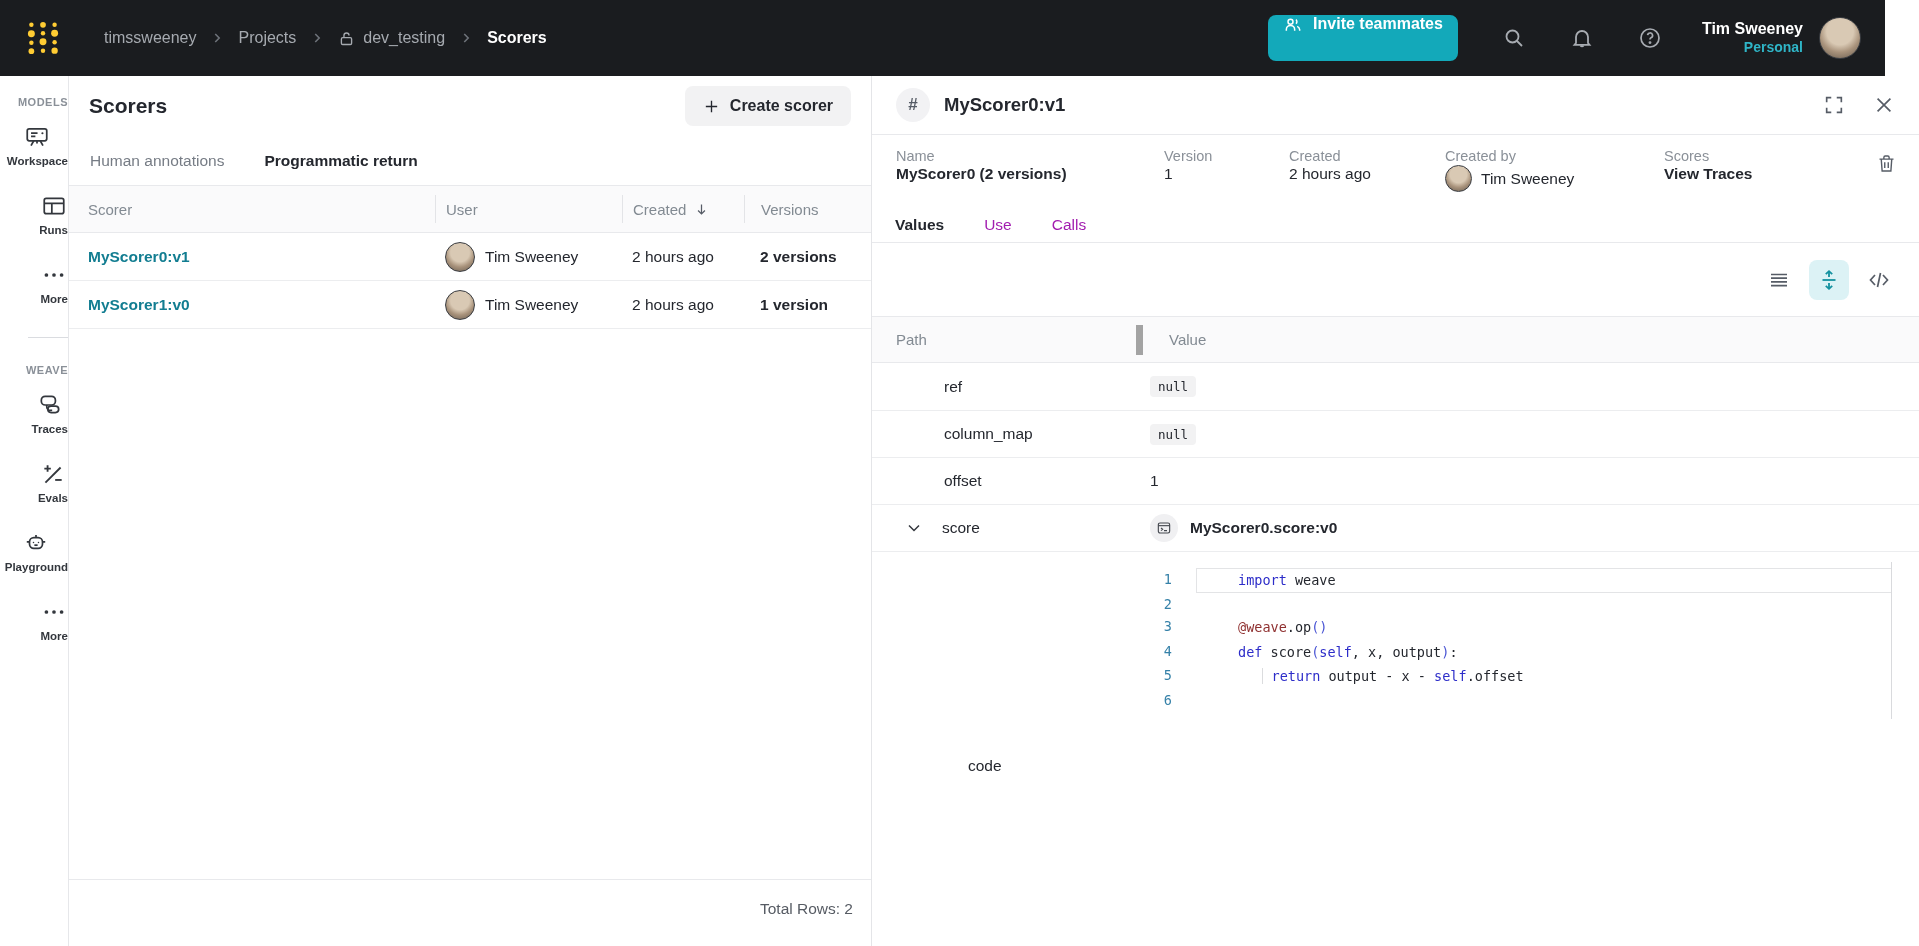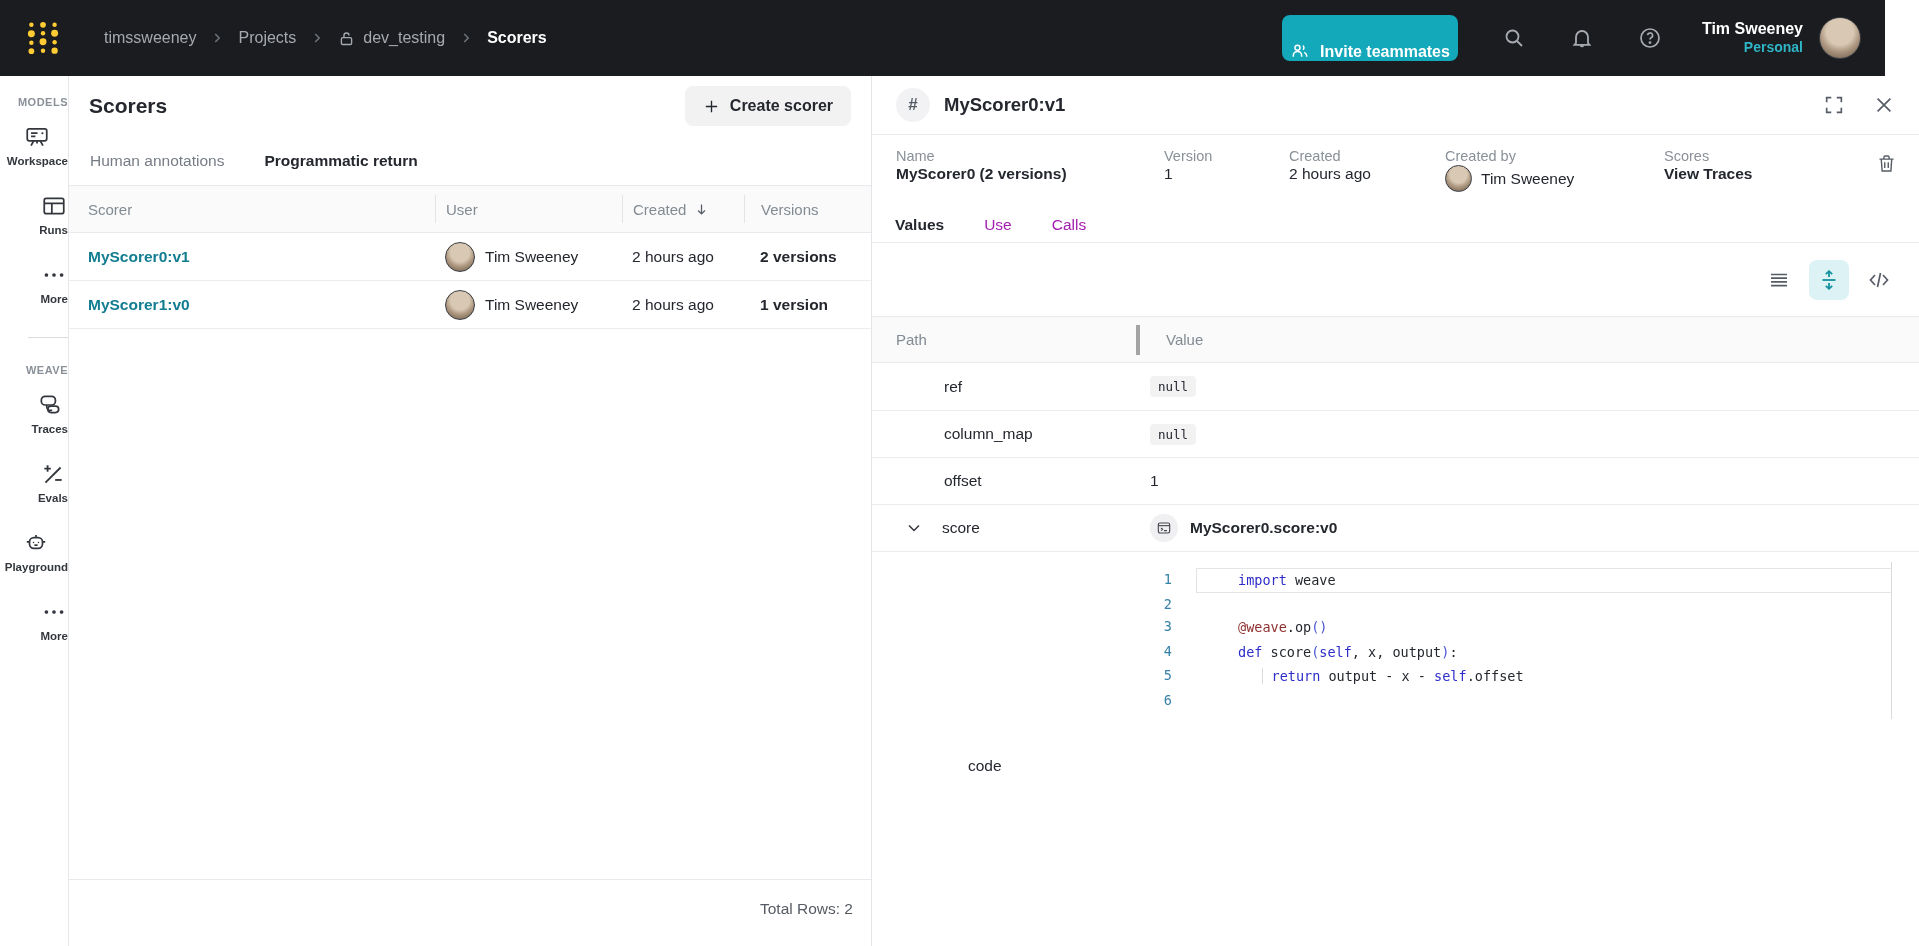--- a/index.html
+++ b/index.html
@@ -10,21 +10,21 @@
   
   .navbar { position:absolute; left:0; top:0; width:1885px; height:76px;
     background:#1A1C1F; display:flex; align-items:center; padding:0 24px; }
   .logo { width:38px; height:38px; margin-right:42px; flex:0 0 auto; }
   .crumbs { display:flex; align-items:center; gap:14px; font-size:16px; color:#A6AAB0; }
   .crumbs .sep { color:#6E737A; display:flex; }
   .crumb { color:#A6AAB0; cursor:pointer; }
   .crumb.current { color:#FFFFFF; font-weight:700; }
   .crumb-lock { display:flex; align-items:center; gap:8px; }
   .nav-right { margin-left:auto; display:flex; align-items:center; }
-  .invite-btn { display:flex; align-items:flex-end; gap:10px; height:46px; padding:0 8px;
+  .invite-btn { display:flex; align-items:flex-start; gap:10px; height:46px; padding:0 15px;
     background:#13A9BA; color:#fff; font-size:16px; font-weight:700; border:none;
     border-radius:8px; cursor:pointer; }
   .nav-icon { width:24px; height:24px; color:#A8ACB2; margin-left:44px; cursor:pointer; }
   .nav-user { margin-left:40px; text-align:right; line-height:1.25; }
   .nav-user .uname { color:#fff; font-size:16px; font-weight:700; }
   .nav-user .uscope { color:#2FB5C7; font-size:14px; font-weight:700; }
   .avatar { border-radius:50%;
     background:radial-gradient(circle at 50% 34%, #d9c9b4 0 40%, #a9937c 62%, #5f554a 100%);
     border:1px solid #3a3d42; }
   .avatar.nav { width:42px; height:42px; margin-left:16px; }
@@ -102,21 +102,21 @@
     gap:12px; padding:0 22px; }
   .tb-icon { width:36px; height:36px; border-radius:8px; display:flex; align-items:center;
     justify-content:center; color:#565C66; cursor:pointer; }
   .tb-icon svg { width:24px; height:24px; }
   .tb-icon.active { background:#DCF2F5; color:#13919F; width:40px; height:40px; }
 
   .vt-grid { display:grid; grid-template-columns:264px 1fr; align-items:center; }
   .vt-head { height:47px; background:#FAFAFB; border-top:1px solid #E8E9EC;
     border-bottom:1px solid #E8E9EC; color:#828A92; font-size:15px; }
   .vt-head .vt-path { padding-left:24px; }
-  .vt-head .vt-value { padding-left:26px; border-left:4px solid #a3a3a3; height:30px;
+  .vt-head .vt-value { padding-left:26px; border-left:7px solid #a3a3a3; height:30px;
     display:flex; align-items:center; }
   .vt-row { height:47px; font-size:15.5px; }
   .vt-row + .vt-row { border-top:1px solid #ECEDEF; }
   .vt-row .p { padding-left:72px; color:#24272E; }
   .vt-row .v { padding-left:14px; display:flex; align-items:center; gap:12px; }
   .null-badge { font-family:"DejaVu Sans Mono", monospace; font-size:12.5px;
     background:#F2F2F3; border-radius:4px; padding:3px 8px; color:#24272E; }
   .p.expandable { padding-left:32px; display:flex; align-items:center; gap:18px; }
   .p.expandable svg { width:20px; height:20px; color:#33373D; cursor:pointer; }
   .op-badge { width:28px; height:28px; border-radius:50%; background:#F0F0F2;

